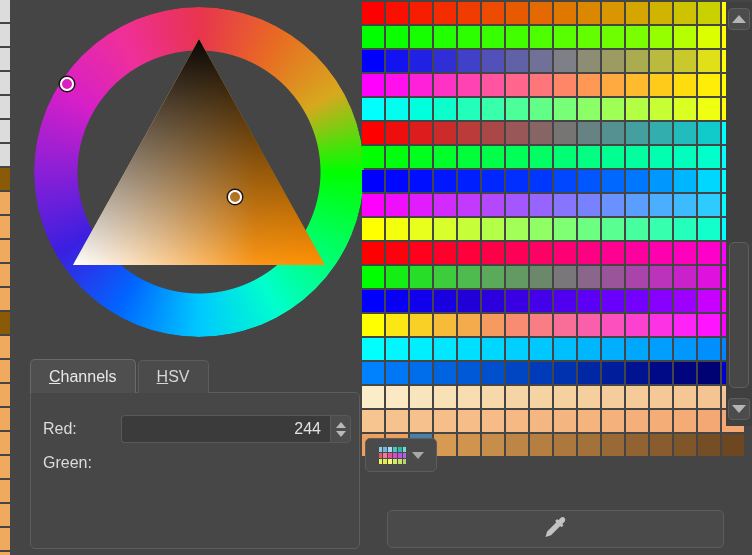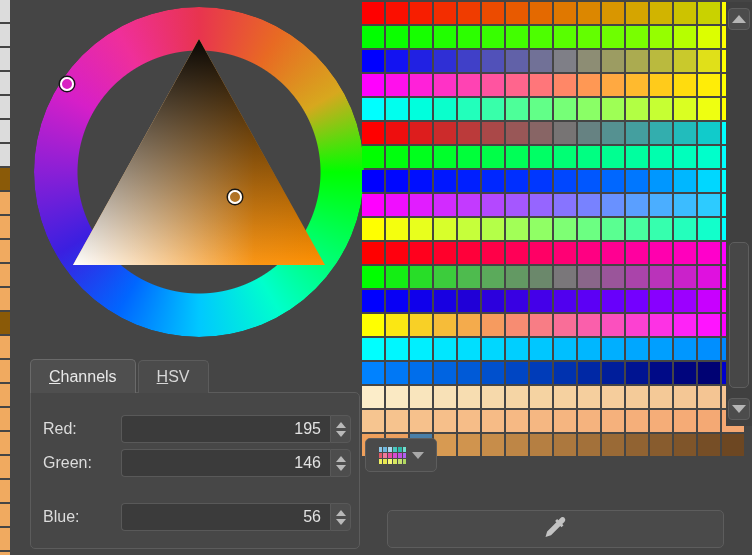--- a/index.html
+++ b/index.html
@@ -420,49 +420,32 @@
         <span class="mn">H</span>
           <span>SV</span>
       </div>
     </div>
 
     <div id="tabbody">
 
       <div class="channel-row" style="top:22px;">
         <div class="ch-label">Red:</div>
         <div class="spin-wrap">
-          <div class="spin-entry">195</div>
+          <div class="spin-entry">244</div>
           <div class="spin-btns">
             <span class="arr-up"></span>
             <span class="arr-dn"></span>
           </div>
         </div>
       </div>
 
       <div class="channel-row" style="top:56px;">
         <div class="ch-label">Green:</div>
-        <div class="spin-wrap">
-          <div class="spin-entry">146</div>
-          <div class="spin-btns">
-            <span class="arr-up"></span>
-            <span class="arr-dn"></span>
-          </div>
-        </div>
       </div>
 
-      <div class="channel-row" style="top:110px;">
-        <div class="ch-label">Blue:</div>
-        <div class="spin-wrap">
-          <div class="spin-entry">56</div>
-          <div class="spin-btns">
-            <span class="arr-up"></span>
-            <span class="arr-dn"></span>
-          </div>
-        </div>
-      </div>
 
     </div>
   </div>
 </div>
 
 <div id="right-panel">
 
   <div id="palette-region">
     <div id="palette-grid">
         <div class="swatch" style="background: rgb(255, 0, 0);"></div>

